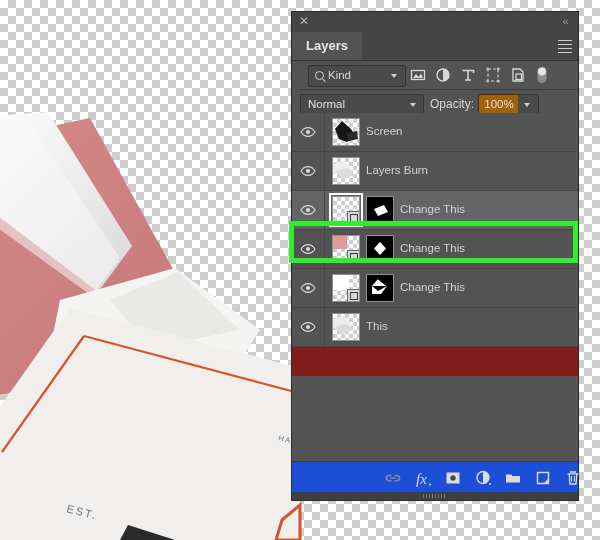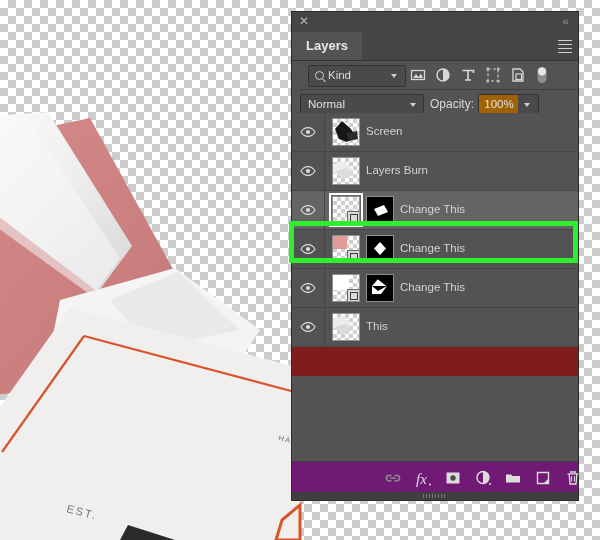--- a/index.html
+++ b/index.html
@@ -144,21 +144,21 @@
     position:absolute;top:12px;font-size:11.5px;color:#cfd3d6;
   }
   .layer-name.with-mask{left:108px;}
   .layer-name.no-mask{left:74px;}
 
   
   #list-empty{position:absolute;left:0;right:0;top:376px;height:86px;background:#535353;}
 
   
   #panel-footer{
-    position:absolute;left:0;right:0;bottom:8px;height:30px;background:#701a75;
+    position:absolute;left:0;right:0;bottom:8px;height:30px;background:#1d4ed8;
     border-top:1px solid #3b3b3b;
   }
   .fbtn{position:absolute;top:7px;width:18px;height:18px;cursor:pointer;}
   #panel-grip{
     position:absolute;left:0;right:0;bottom:0;height:8px;background:#3f3f3f;
   }
   #panel-grip .grip{
     position:absolute;left:50%;transform:translateX(-50%);top:2px;width:24px;height:4px;
     background:repeating-linear-gradient(90deg,#777 0 1px,transparent 1px 3px);
   }

